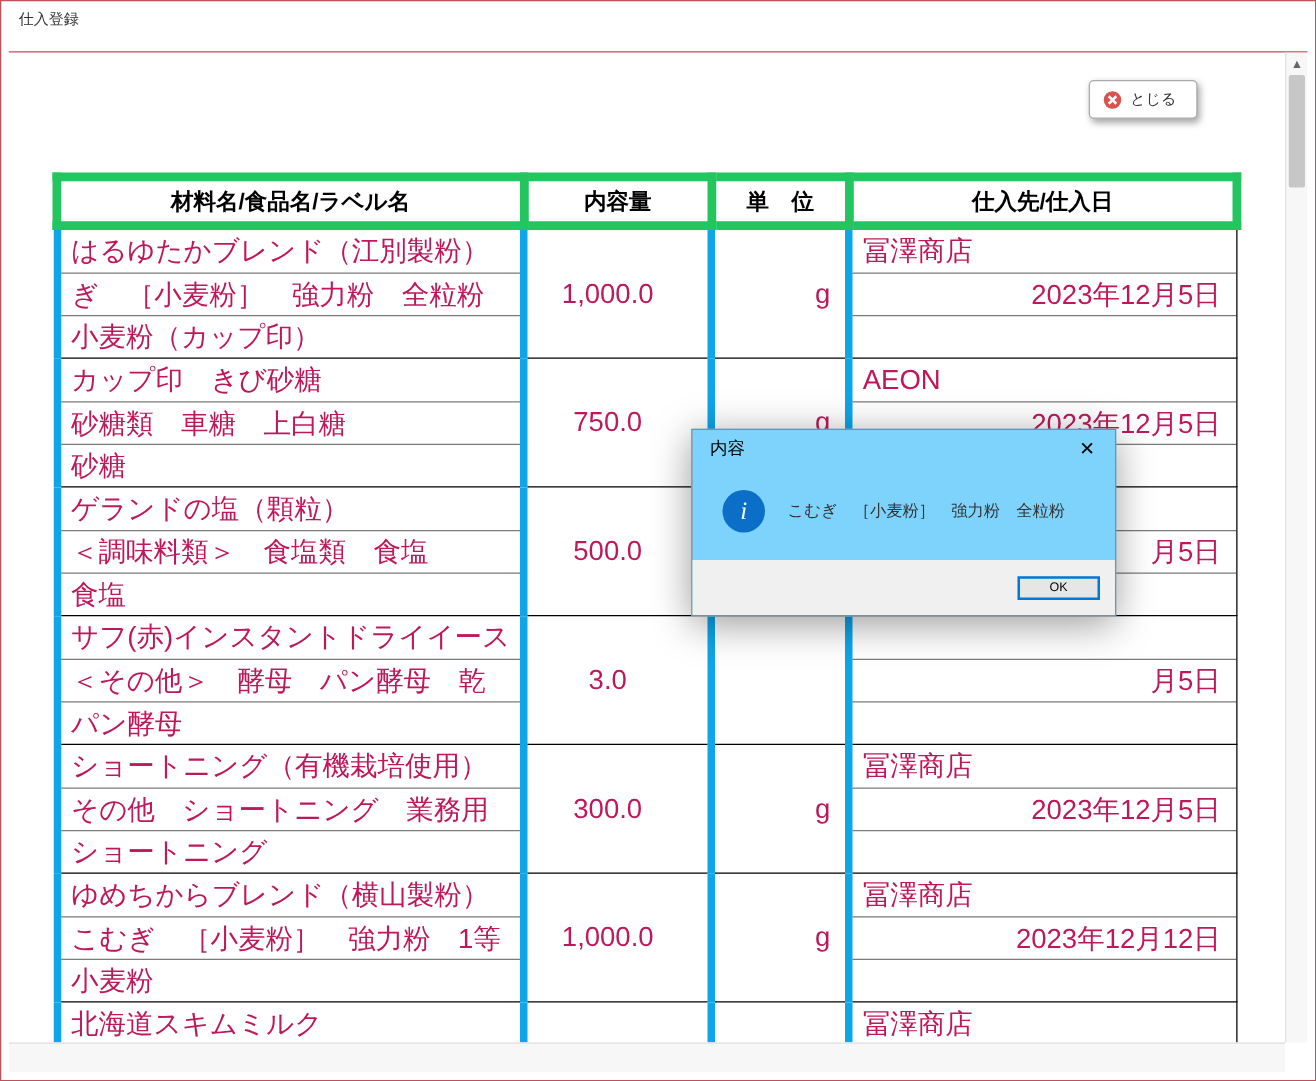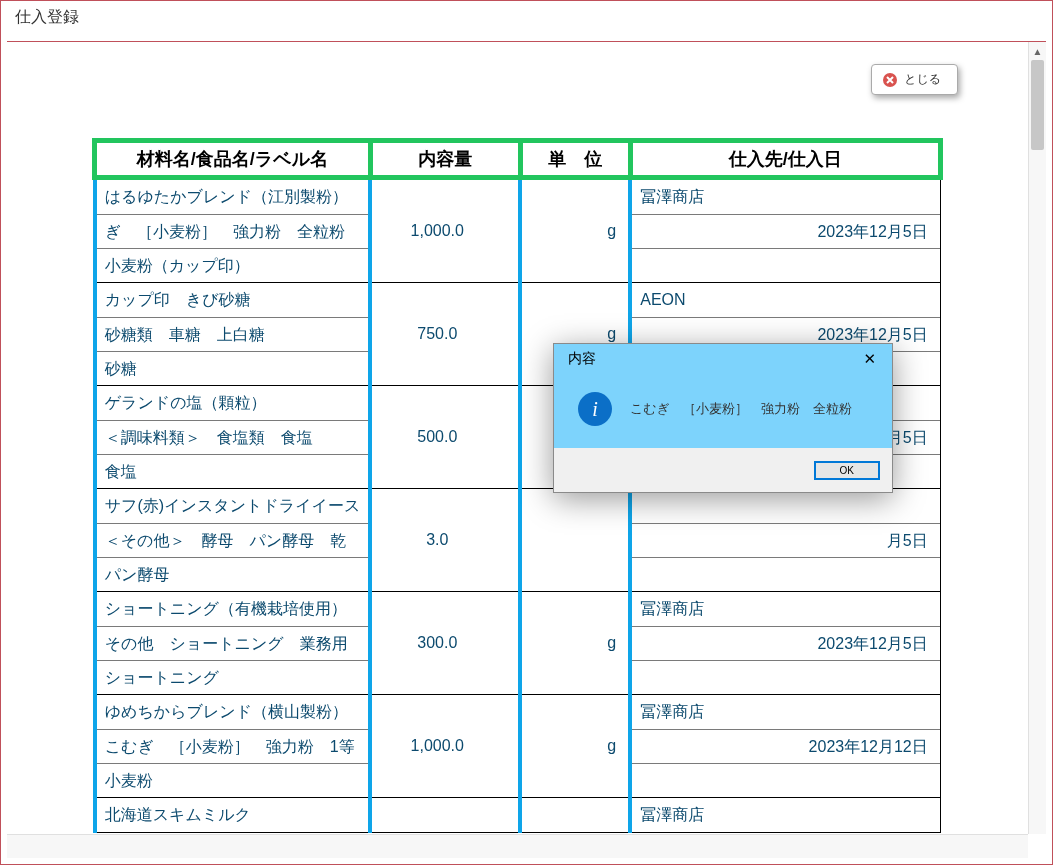--- a/index.html
+++ b/index.html
@@ -1,35 +1,35 @@
 <!DOCTYPE html>
 <html><head>
   <meta charset="utf-8">
   <style>
     *{box-sizing:border-box;margin:0;padding:0}
     body{font-family:"Meiryo","Hiragino Kaku Gothic ProN",sans-serif;background:#efefef;width:1053px;height:865px;overflow:hidden}
     .shell{border:1px solid #c0505a;width:1053px;height:865px;background:#fff;position:relative}
-    .title-bar{padding:6px 14px;font-size:16px;color:#333}
+    .title-bar{padding:6px 14px;font-size:12px;color:#333}
     .page{position:absolute;top:40px;left:6px;right:6px;bottom:6px;overflow:hidden;background:#fff;border-top:1px solid #c0505a}
     .scroll-track{position:absolute;right:0;top:0;bottom:24px;width:18px;background:#f7f7f7;border-left:1px solid #e0e0e0}
     .scroll-arrow{height:18px;display:flex;align-items:center;justify-content:center;color:#666;font-size:10px}
     .scroll-thumb{position:absolute;top:18px;left:2px;right:2px;height:90px;background:#c7c7c7;border-radius:2px}
     .scroll-h-track{position:absolute;left:0;right:18px;bottom:0;height:24px;background:#f7f7f7;border-top:1px solid #e0e0e0}
     .close-btn{position:absolute;right:70px;top:22px;padding:6px 16px 6px 10px;background:#fff;border:1px solid #aaa;border-radius:4px;box-shadow:2px 3px 6px rgba(0,0,0,.35);font-size:12px;display:flex;align-items:center;gap:6px;color:#333}
     .close-btn svg{width:16px;height:16px}
     .content{position:absolute;top:0;left:0;right:18px;bottom:24px;overflow:hidden}
     table.main{border-collapse:collapse;margin:96px auto 0 auto}
-    table.main th{border:5px solid #22c55e;font-weight:600;font-size:18px;padding:4px 0;text-align:center}
+    table.main th{border:7px solid #22c55e;font-weight:600;font-size:18px;padding:4px 0;text-align:center}
     
     .c-material{width:270px}
     .c-amount{width:150px}
     .c-unit{width:110px}
     .c-supplier{width:310px}
     
-    td.cell{border-left:4px solid #0ea5e9;border-right:1px solid #000;border-bottom:1px solid #000;vertical-align:top;padding:0;font-size:16px;color:#0c4a6e}
+    td.cell{border-left:6px solid #0ea5e9;border-right:1px solid #000;border-bottom:1px solid #000;vertical-align:top;padding:0;font-size:22px;color:#be185d}
     .sub{height:34px;line-height:34px;padding:0 8px;white-space:nowrap;overflow:hidden}
     .sub+.sub{border-top:1px solid #7a7a7a}
     td.amount,td.unit{vertical-align:middle}
     td.amount .val{text-align:center;padding-right:16px}
     td.unit .val{text-align:right;padding-right:12px}
     td.supplier .sub.date{text-align:right;padding-right:12px}
     
     .overlay{position:absolute;inset:0}
     .dialog{position:absolute;left:552px;top:342px;width:340px;background:#7dd3fc;box-shadow:0 6px 30px rgba(0,0,0,.4);border:1px solid #8a8a8a}
     .dlg-title{display:flex;justify-content:space-between;align-items:center;padding:6px 10px 6px 14px;font-size:14px}

